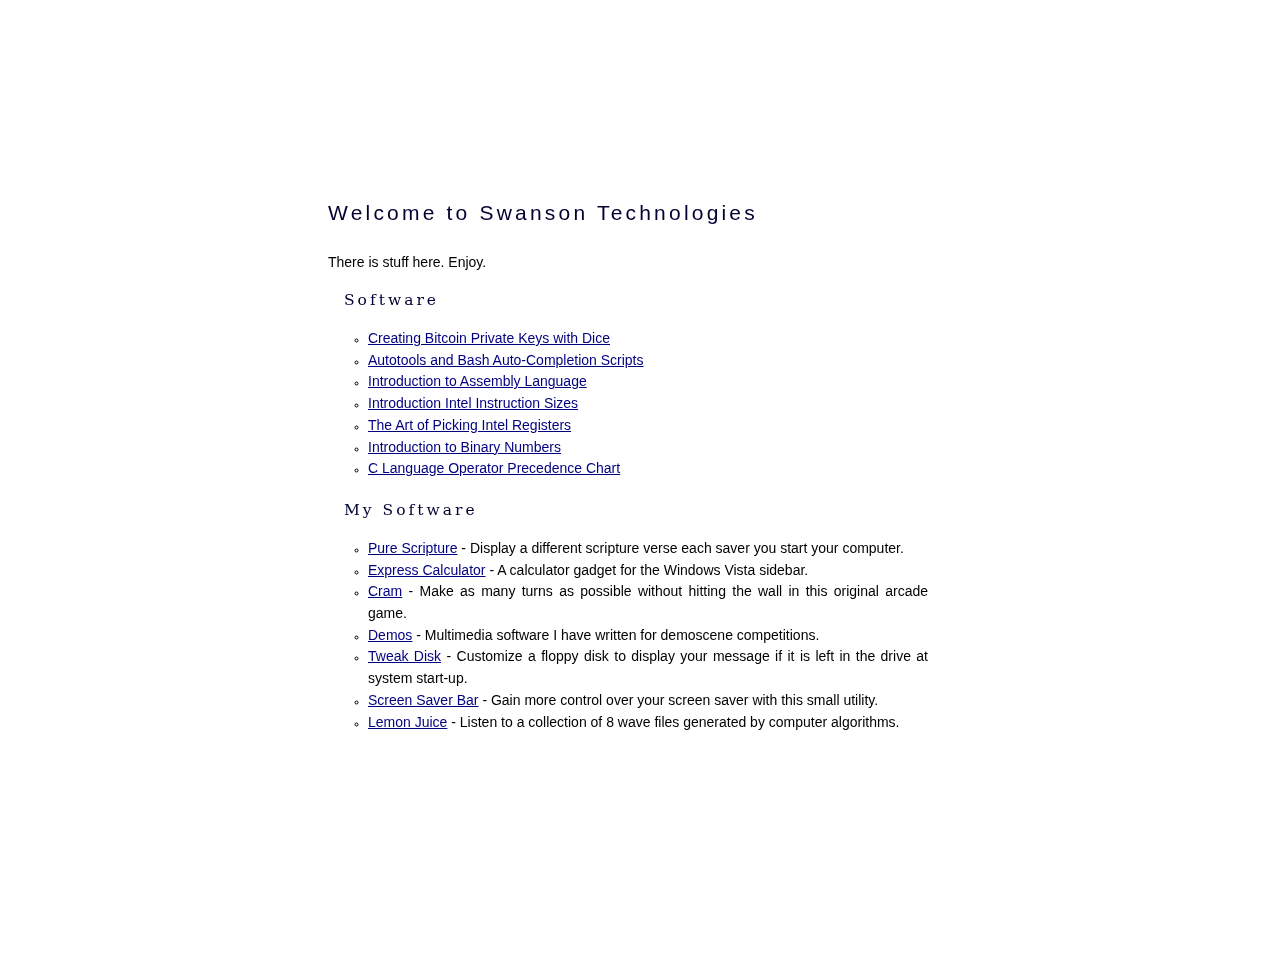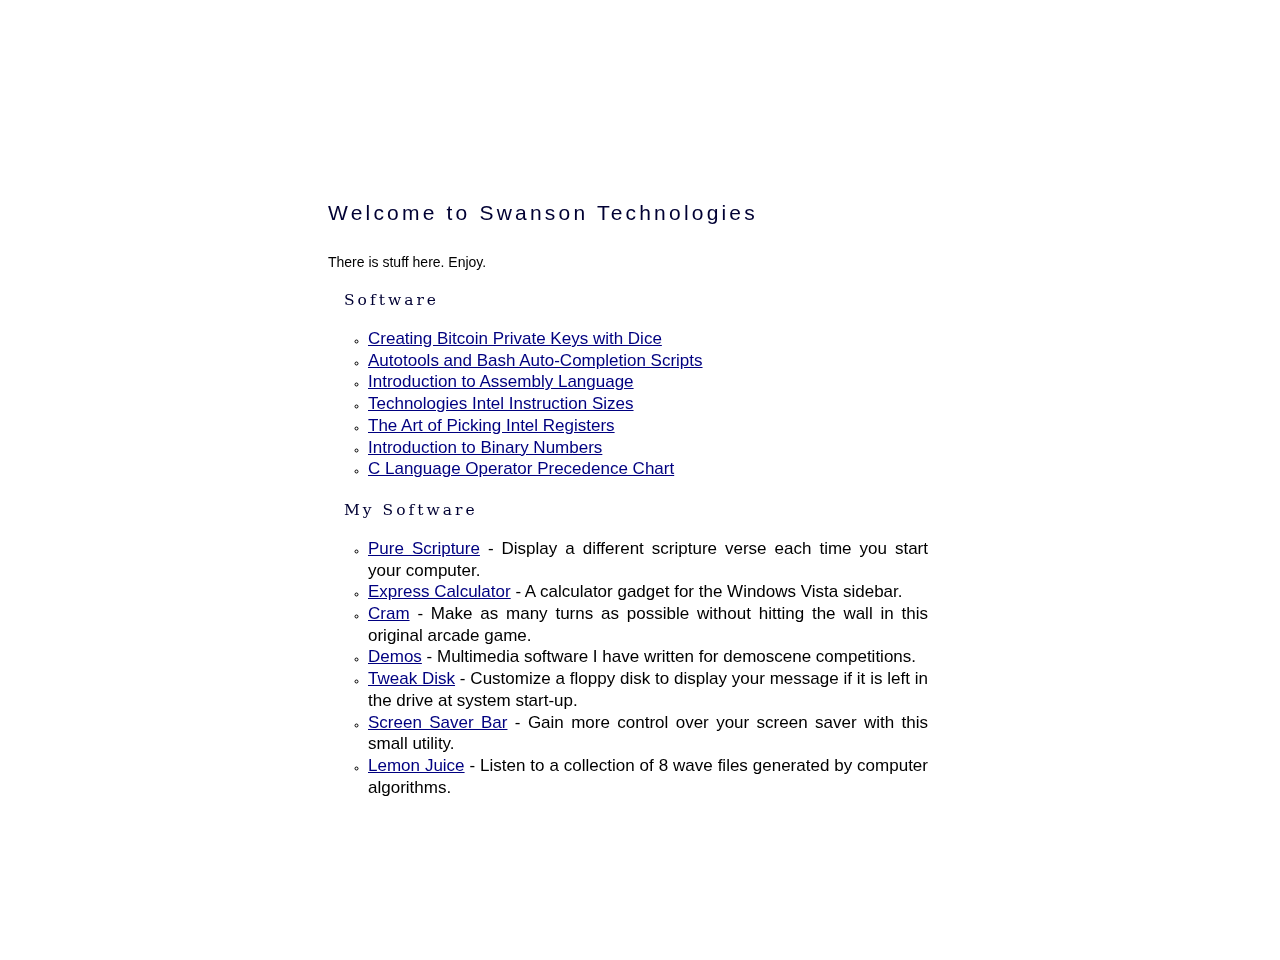--- a/index.html
+++ b/index.html
@@ -33,51 +33,51 @@
   }
   p.intro { margin: 0 0 10px 0; line-height: 20px; }
   ul {
     list-style-type: circle;
     margin: 14px 0 18px 0;
     padding-left: 40px;
   }
   li {
     line-height: 21.7px;
     text-align: justify;
-    font-size: 17px;
+    font-size: 14px;
   }
   li::marker { font-size: 11px; color: #000; }
   a {
     color: #000080;
     text-decoration: underline;
   }
   .desc { color: #000000; }
 </style>
 </head>
 <body>
 
 <div class="page">
   <h1>Welcome to Swanson Technologies</h1>
   <p class="intro">There is stuff here. Enjoy.</p>
 
   <h2>Software</h2>
   <ul>
     <li><a href="#">Creating Bitcoin Private Keys with Dice</a></li>
     <li><a href="#">Autotools and Bash Auto-Completion Scripts</a></li>
     <li><a href="#">Introduction to Assembly Language</a></li>
-    <li><a href="#">Technologies Intel Instruction Sizes</a></li>
+    <li><a href="#">Introduction Intel Instruction Sizes</a></li>
     <li><a href="#">The Art of Picking Intel Registers</a></li>
     <li><a href="#">Introduction to Binary Numbers</a></li>
     <li><a href="#">C Language Operator Precedence Chart</a></li>
   </ul>
 
 
   <h2>My Software</h2>
   <ul>
-    <li><a href="#">Pure Scripture</a><span class="desc"> - Display a different scripture verse each time you start your computer.</span></li>
+    <li><a href="#">Pure Scripture</a><span class="desc"> - Display a different scripture verse each saver you start your computer.</span></li>
     <li><a href="#">Express Calculator</a><span class="desc"> - A calculator gadget for the Windows Vista sidebar.</span></li>
     <li><a href="#">Cram</a><span class="desc"> - Make as many turns as possible without hitting the wall in this original arcade game.</span></li>
     <li><a href="#">Demos</a><span class="desc"> - Multimedia software I have written for demoscene competitions.</span></li>
     <li><a href="#">Tweak Disk</a><span class="desc"> - Customize a floppy disk to display your message if it is left in the drive at system start-up.</span></li>
     <li><a href="#">Screen Saver Bar</a><span class="desc"> - Gain more control over your screen saver with this small utility.</span></li>
     <li><a href="#">Lemon Juice</a><span class="desc"> - Listen to a collection of 8 wave files generated by computer algorithms.</span></li>
   </ul>
 </div>
 
 </body></html>

